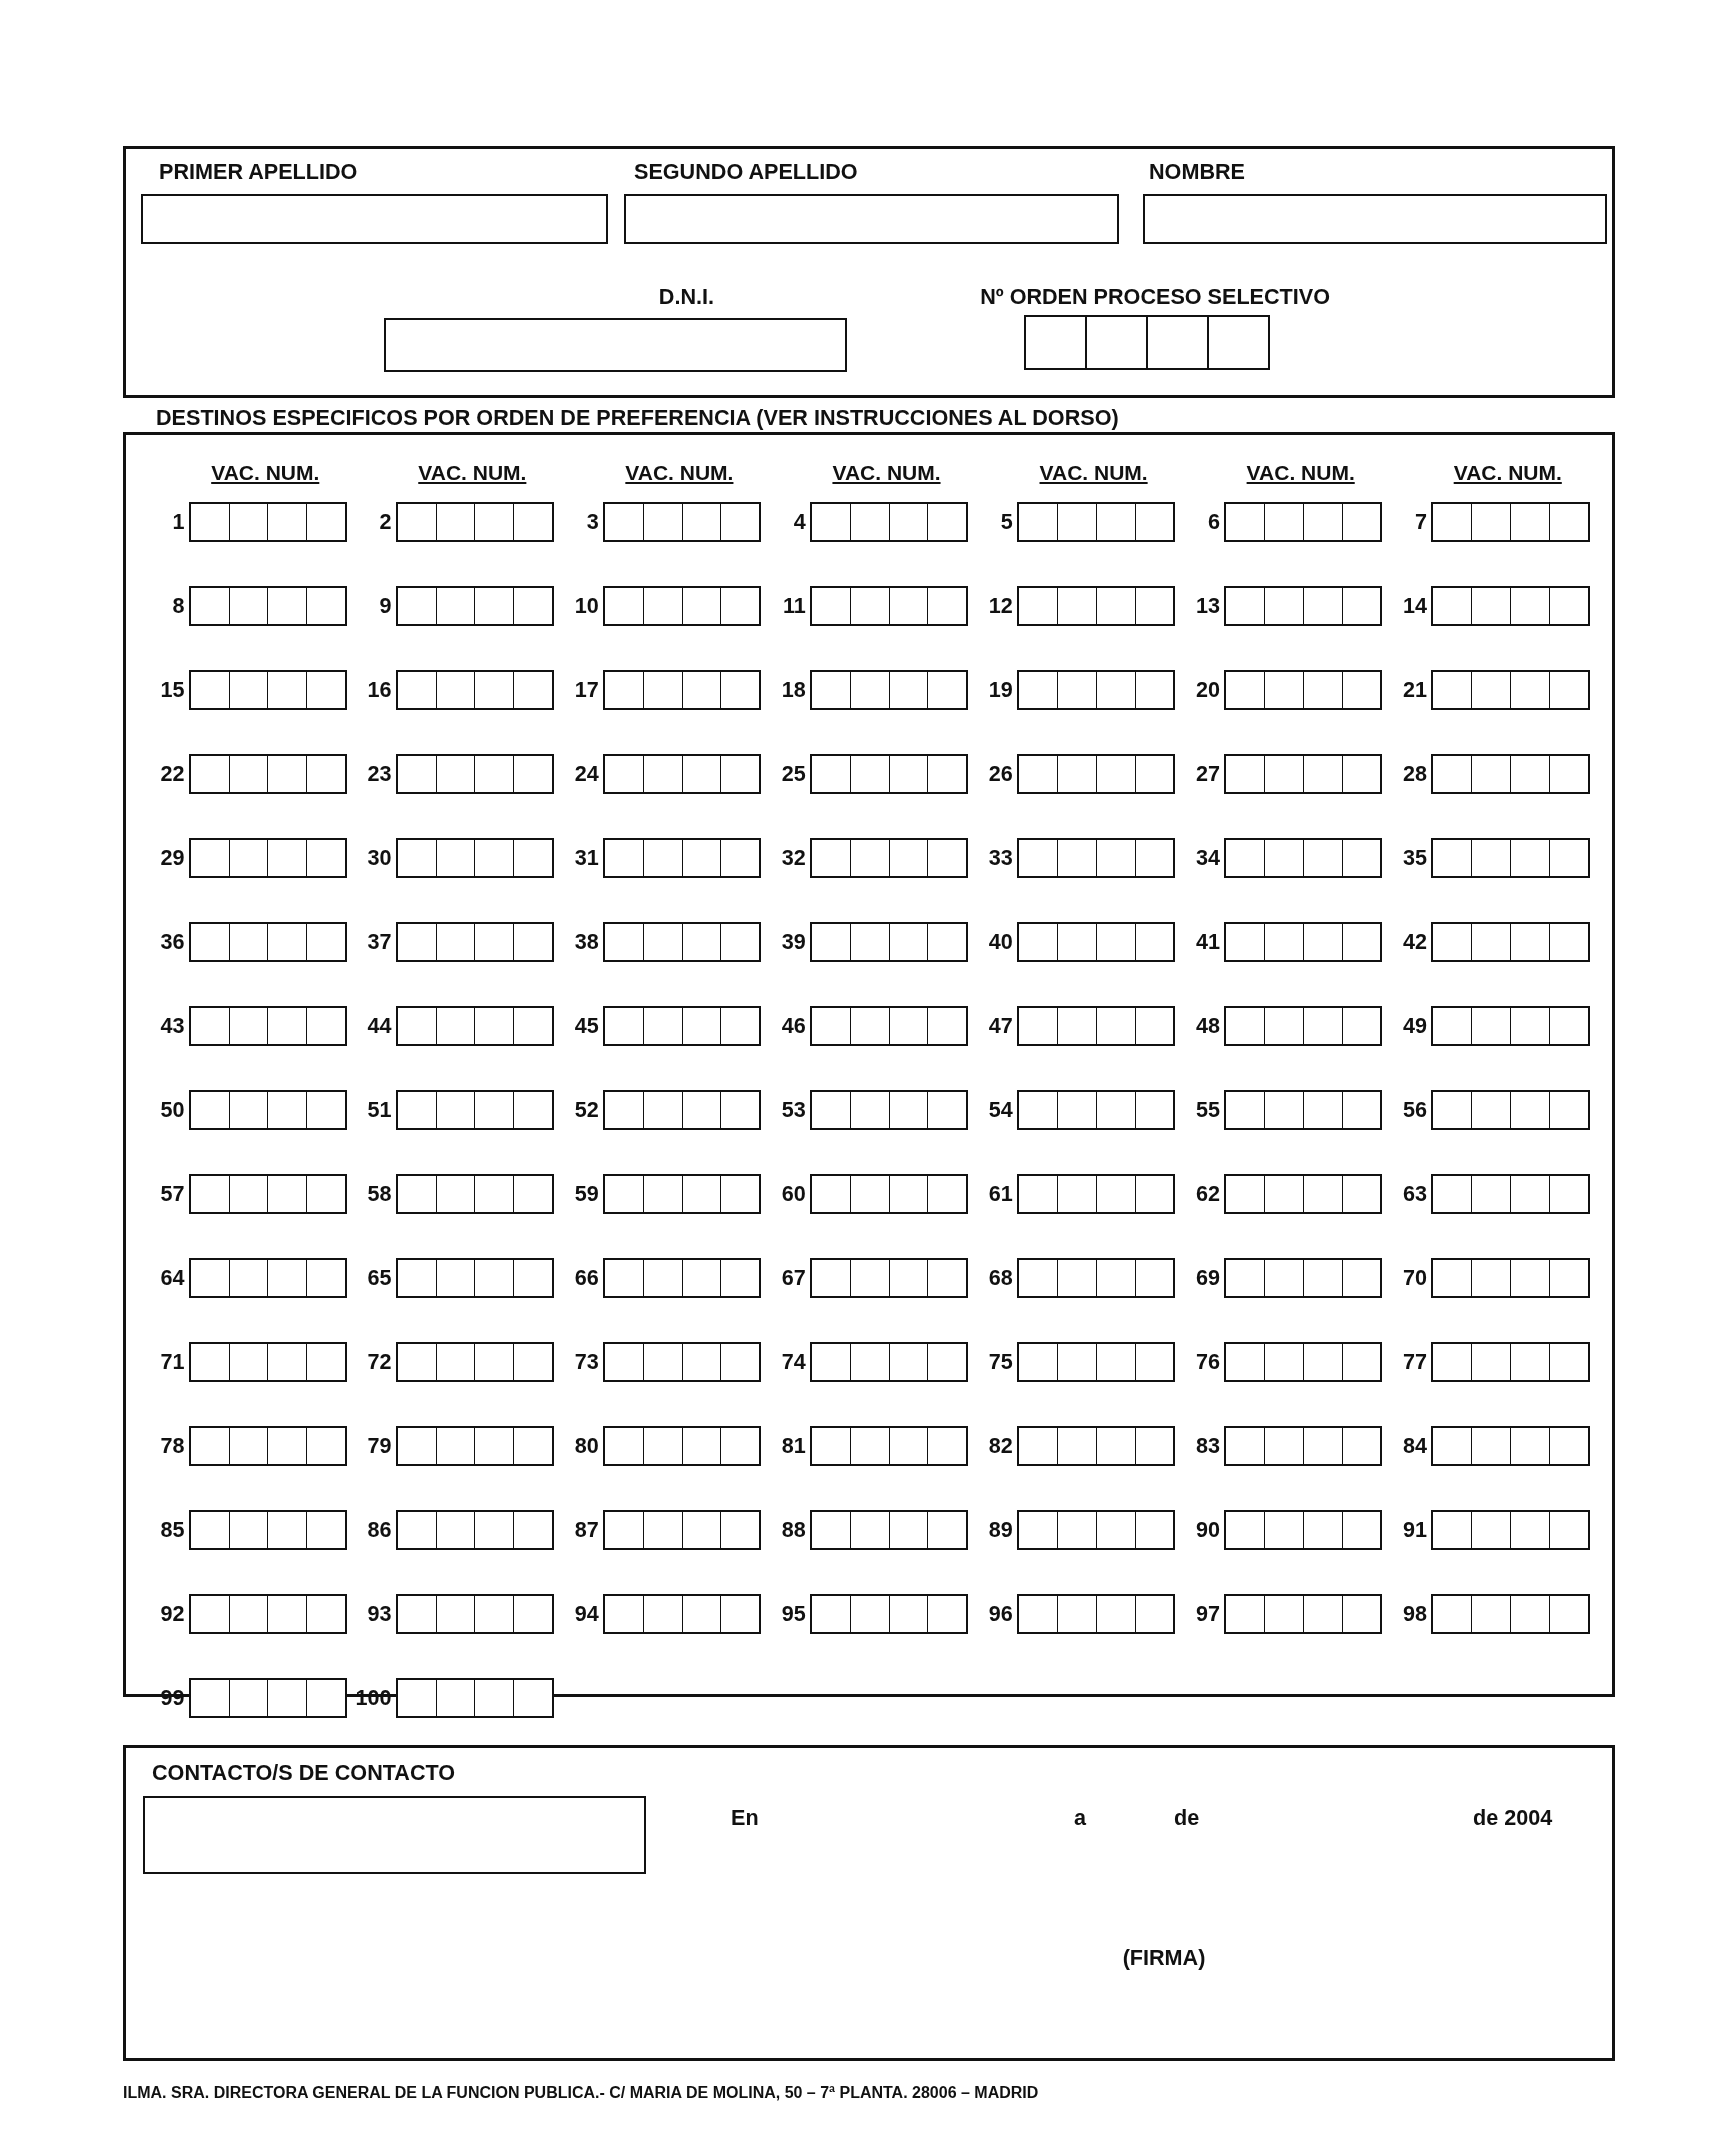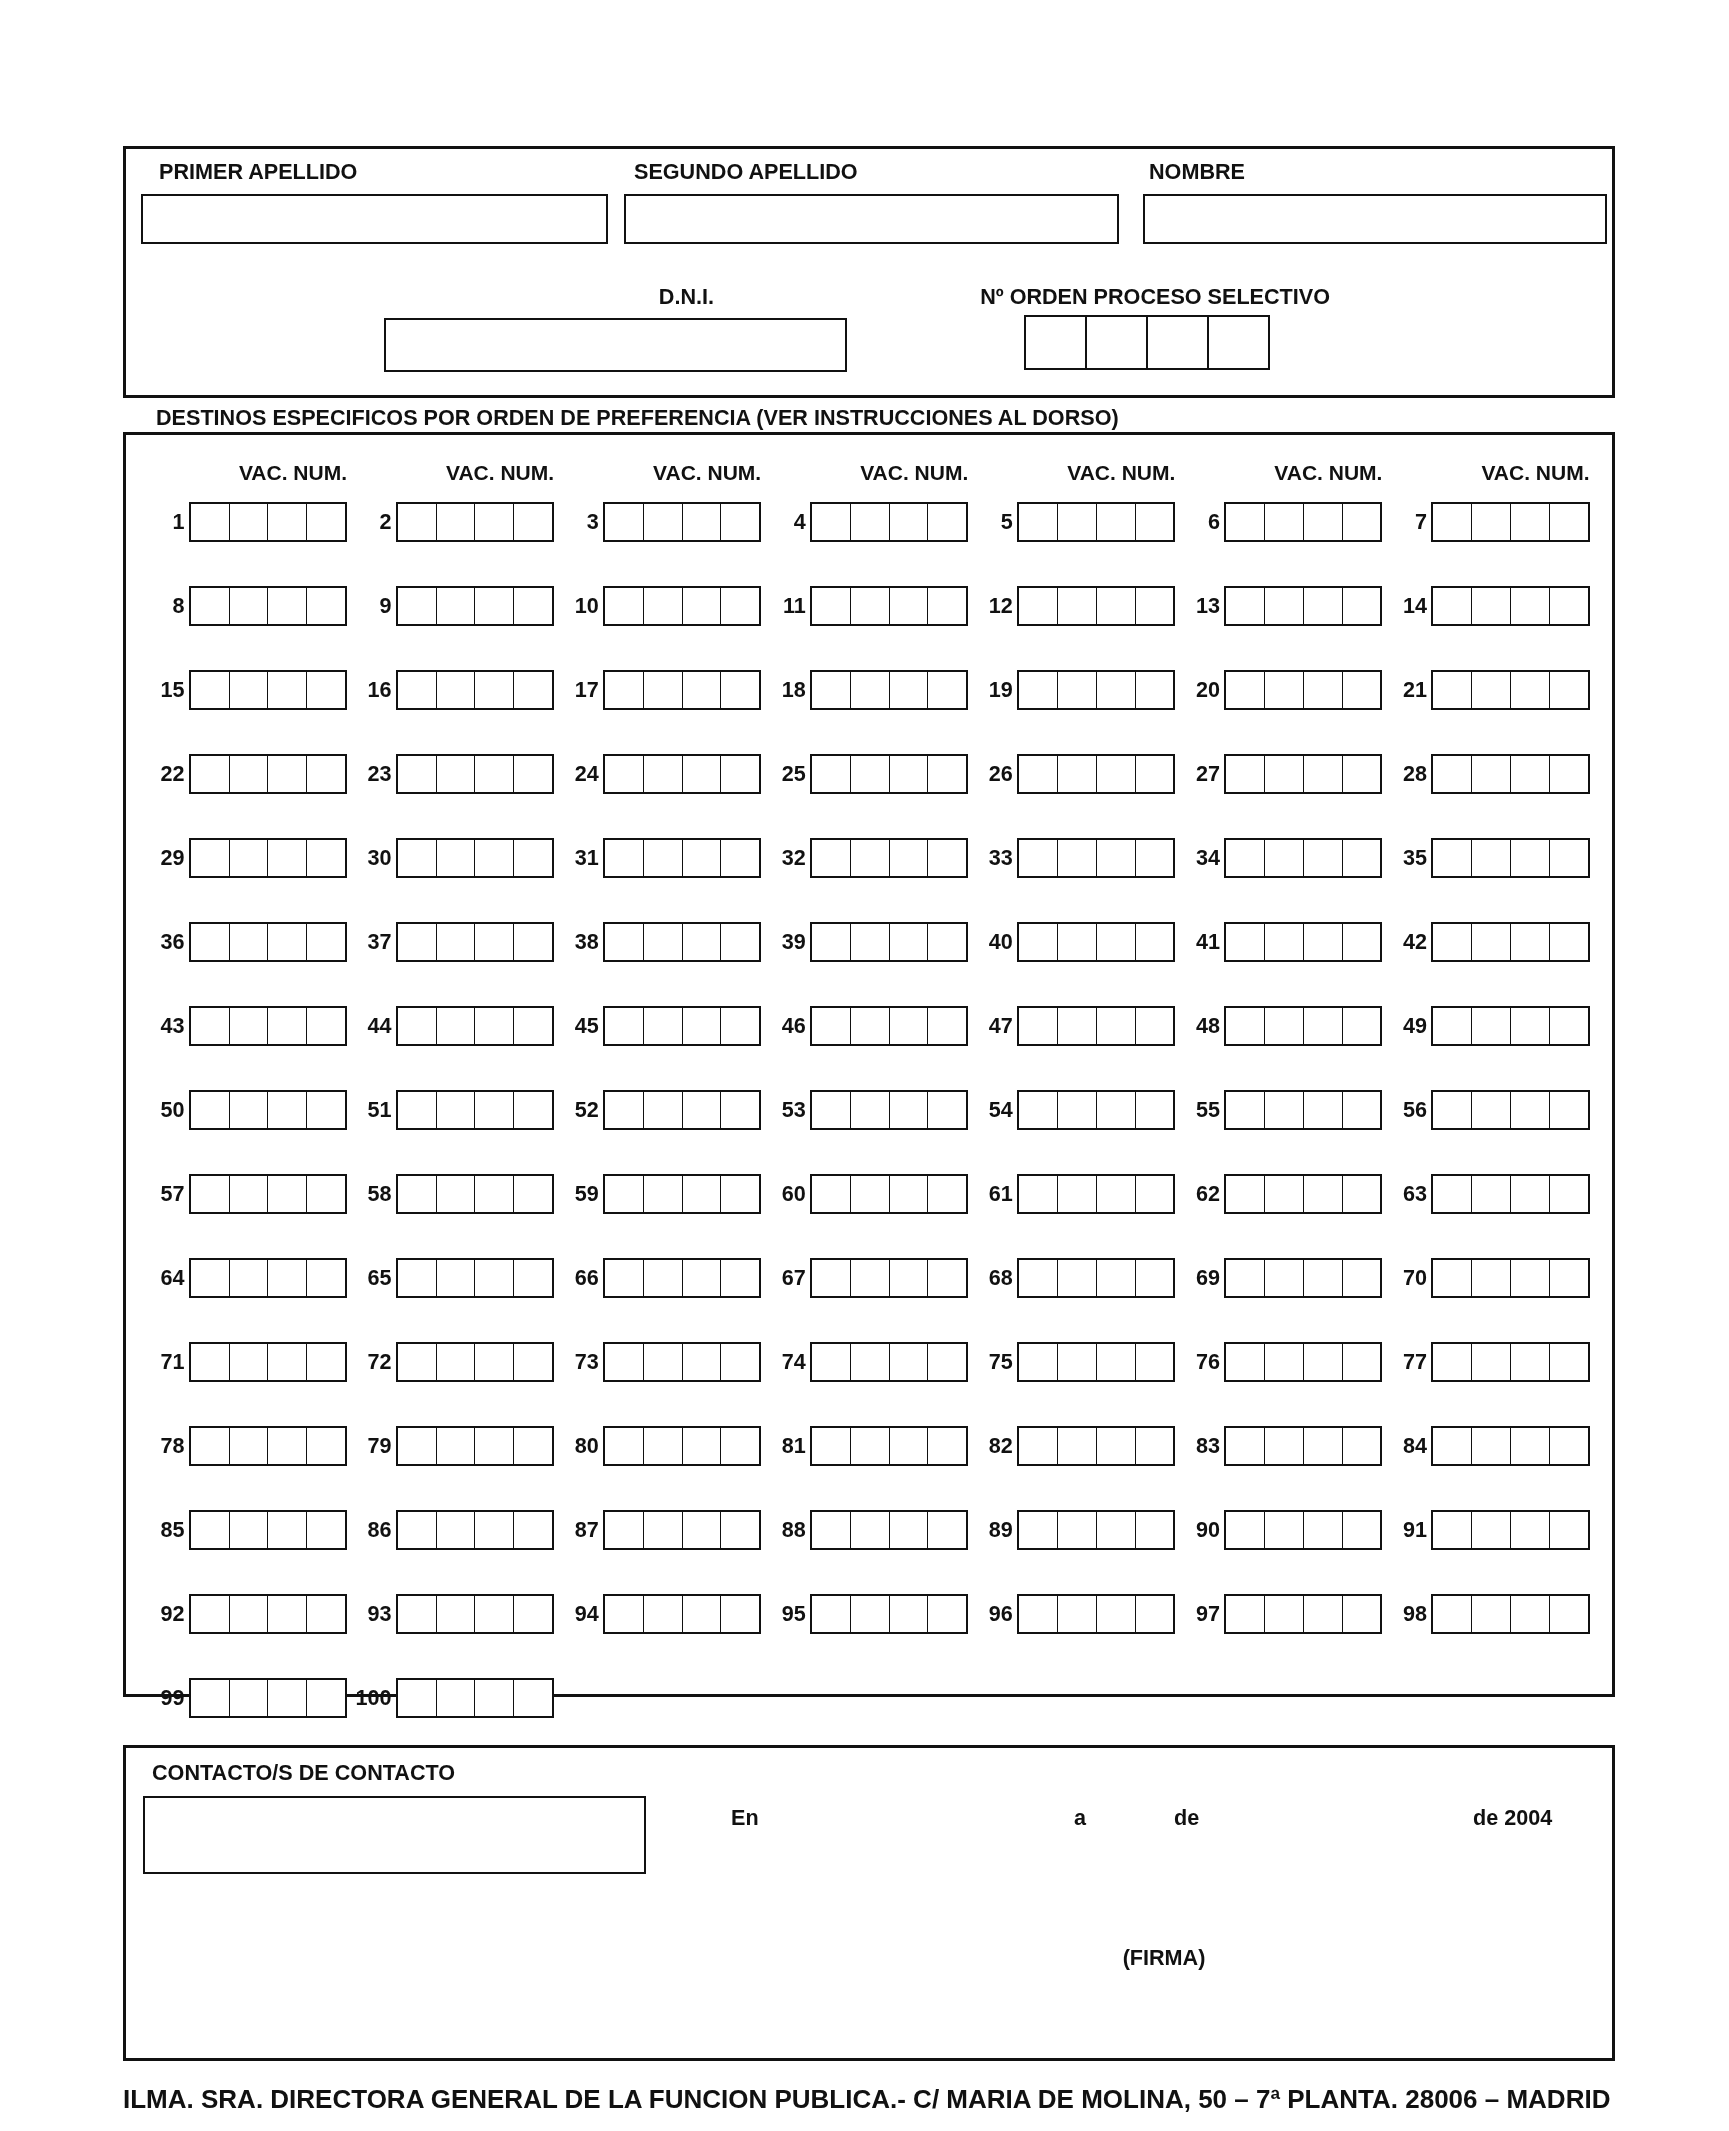--- a/index.html
+++ b/index.html
@@ -58,21 +58,21 @@
   .destinos-box{
     position:absolute; left:123px; top:432px; width:1492px; height:1265px;
     border:3.5px solid #111; box-sizing:border-box;
     padding:26px 22.5px 0 22.5px;
   }
   .vac-headers{
     display:grid; grid-template-columns:repeat(7,1fr); column-gap:8.6px;
     margin-bottom:17.3px;
   }
   .vac-header{
-    padding-left:35px; text-align:right; font-size:21px; font-weight:bold;
+    padding-left:35px; text-align:center; font-size:21px; font-weight:bold;text-decoration:underline;
   }
   .entries-grid{
     display:grid; grid-template-columns:repeat(7,1fr);
     column-gap:8.6px; row-gap:44px;
   }
   .entry{display:flex; align-items:center;}
   .entry-num{
     width:36px; text-align:right; padding-right:4.3px;
     font-size:21.6px; font-weight:bold; flex:0 0 auto;
   }
@@ -93,21 +93,21 @@
   .date-word{position:absolute; top:57px; font-size:21.6px; font-weight:bold;}
   .dw-en{left:605px;}
   .dw-a{left:948px;}
   .dw-de{left:1048px;}
   .dw-year{left:1347px;}
   .firma{position:absolute; left:943px; top:197px; width:190px; text-align:center;
          font-size:21.6px; font-weight:bold;}
   .footnote{position:absolute; left:12px; top:278px; width:1470px; font-size:20px;}
 
   .address{
-    position:absolute; left:123px; top:2084px; font-size:26px; font-weight:bold;text-align:right;
+    position:absolute; left:123px; top:2084px; font-size:16px; font-weight:bold;text-align:right;
   }
 </style>
 </head>
 <body>
 
 <div class="page">
 
 
   <div class="personal-box">
     <span class="field-label lbl-primer">PRIMER APELLIDO</span>

